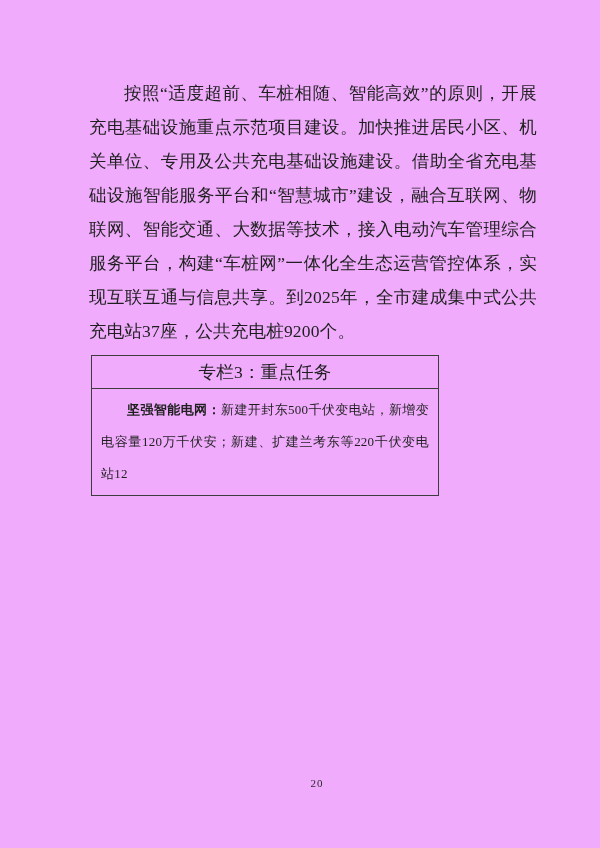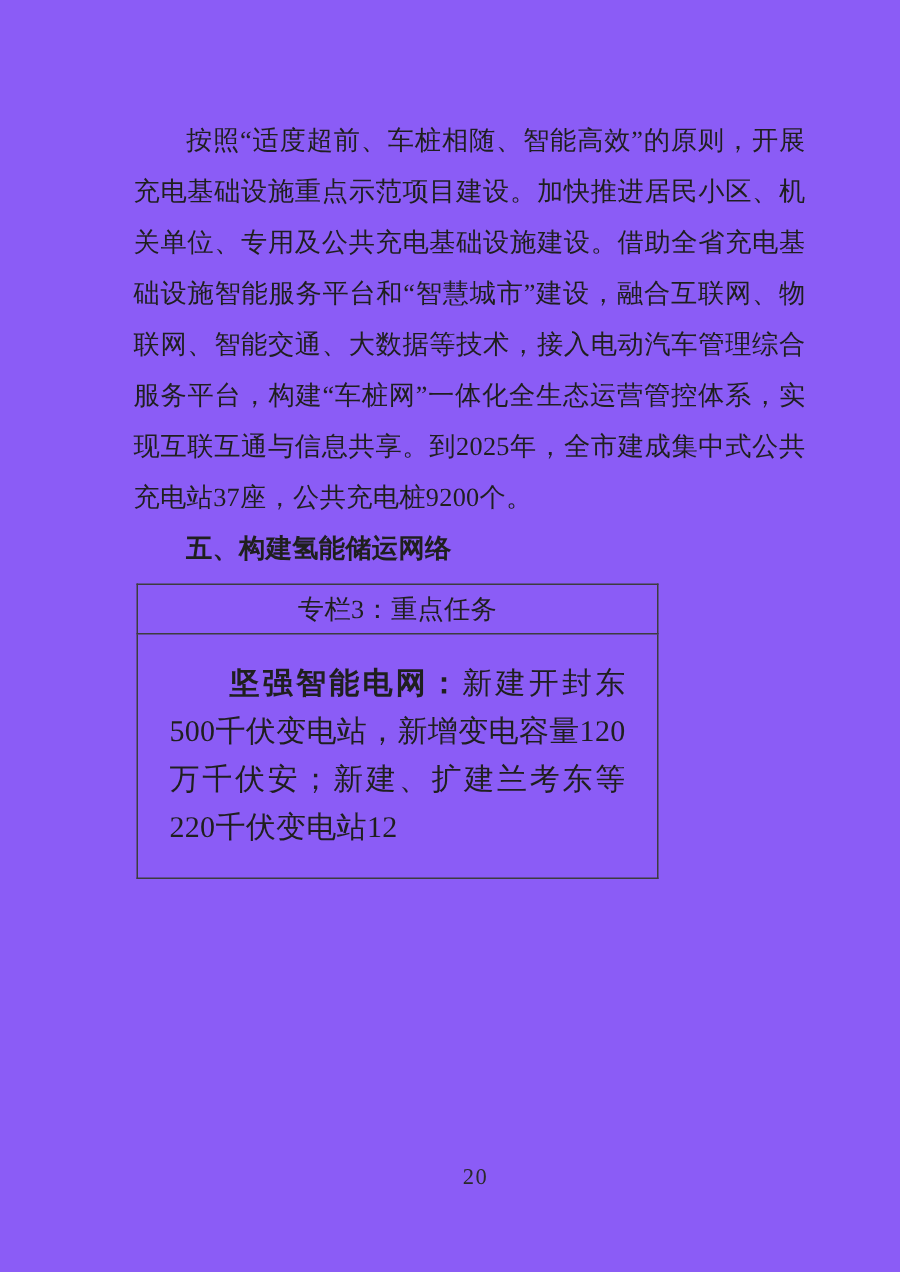--- a/index.html
+++ b/index.html
@@ -4,21 +4,21 @@
 <style>
   html, body {
     margin: 0;
     padding: 0;
     background: #ffffff;
   }
   .page {
     position: relative;
     width: 600px;
     height: 848px;
-    background: #8b5cf6;
+    background: #f0abfc;
     font-family: "Liberation Serif", "DejaVu Serif", serif;
     color: #1f1f1f;
     overflow: hidden;
   }
   .content {
     position: absolute;
     left: 89px;
     top: 76px;
     width: 448px;
   }
@@ -55,52 +55,51 @@
     font-size: 17.5px;
     line-height: 32px;
     height: 32px;
     padding: 0 4px;
     letter-spacing: 0.2px;
   }
   .box-body-cell {
     padding: 1px 5px;
   }
   .box-body-cell p {
-    margin: 16px;
-    font-size: 20px;
+    margin: 4px;
+    font-size: 13px;
     line-height: 32px;
     text-align: justify;
     text-indent: 2em;
     letter-spacing: 0.2px;
     font-family: Liberation Serif, serif;
   }
   .bold-lead {
     font-weight: bold;
   }
   .page-number {
     position: absolute;
     left: 0;
     right: 0;
     top: 777px;
     text-align: center;
-    font-size: 15px;
+    font-size: 11px;
     color: #2a2a2a;
     letter-spacing: 1px;
     padding-left: 34px;
   }
 </style>
 </head>
 <body>
 
 <div class="page">
   <div class="content">
 
     <p class="para">按照“适度超前、车桩相随、智能高效”的原则，开展充电基础设施重点示范项目建设。加快推进居民小区、机关单位、专用及公共充电基础设施建设。借助全省充电基础设施智能服务平台和“智慧城市”建设，融合互联网、物联网、智能交通、大数据等技术，接入电动汽车管理综合服务平台，构建“车桩网”一体化全生态运营管控体系，实现互联互通与信息共享。到2025年，全市建成集中式公共充电站37座，公共充电桩9200个。</p>
 
-    <h3 class="section-heading">五、构建氢能储运网络</h3>
 
 
     <table class="box-table">
       <tbody>
         <tr>
           <td class="box-title-cell">专栏3：重点任务</td>
         </tr>
         <tr>
           <td class="box-body-cell">
             <p><span class="bold-lead">坚强智能电网：</span><span>新建开封东500千伏变电站，新增变电容量120万千伏安；新建、扩建兰考东等220千伏变电站12</span></p>

